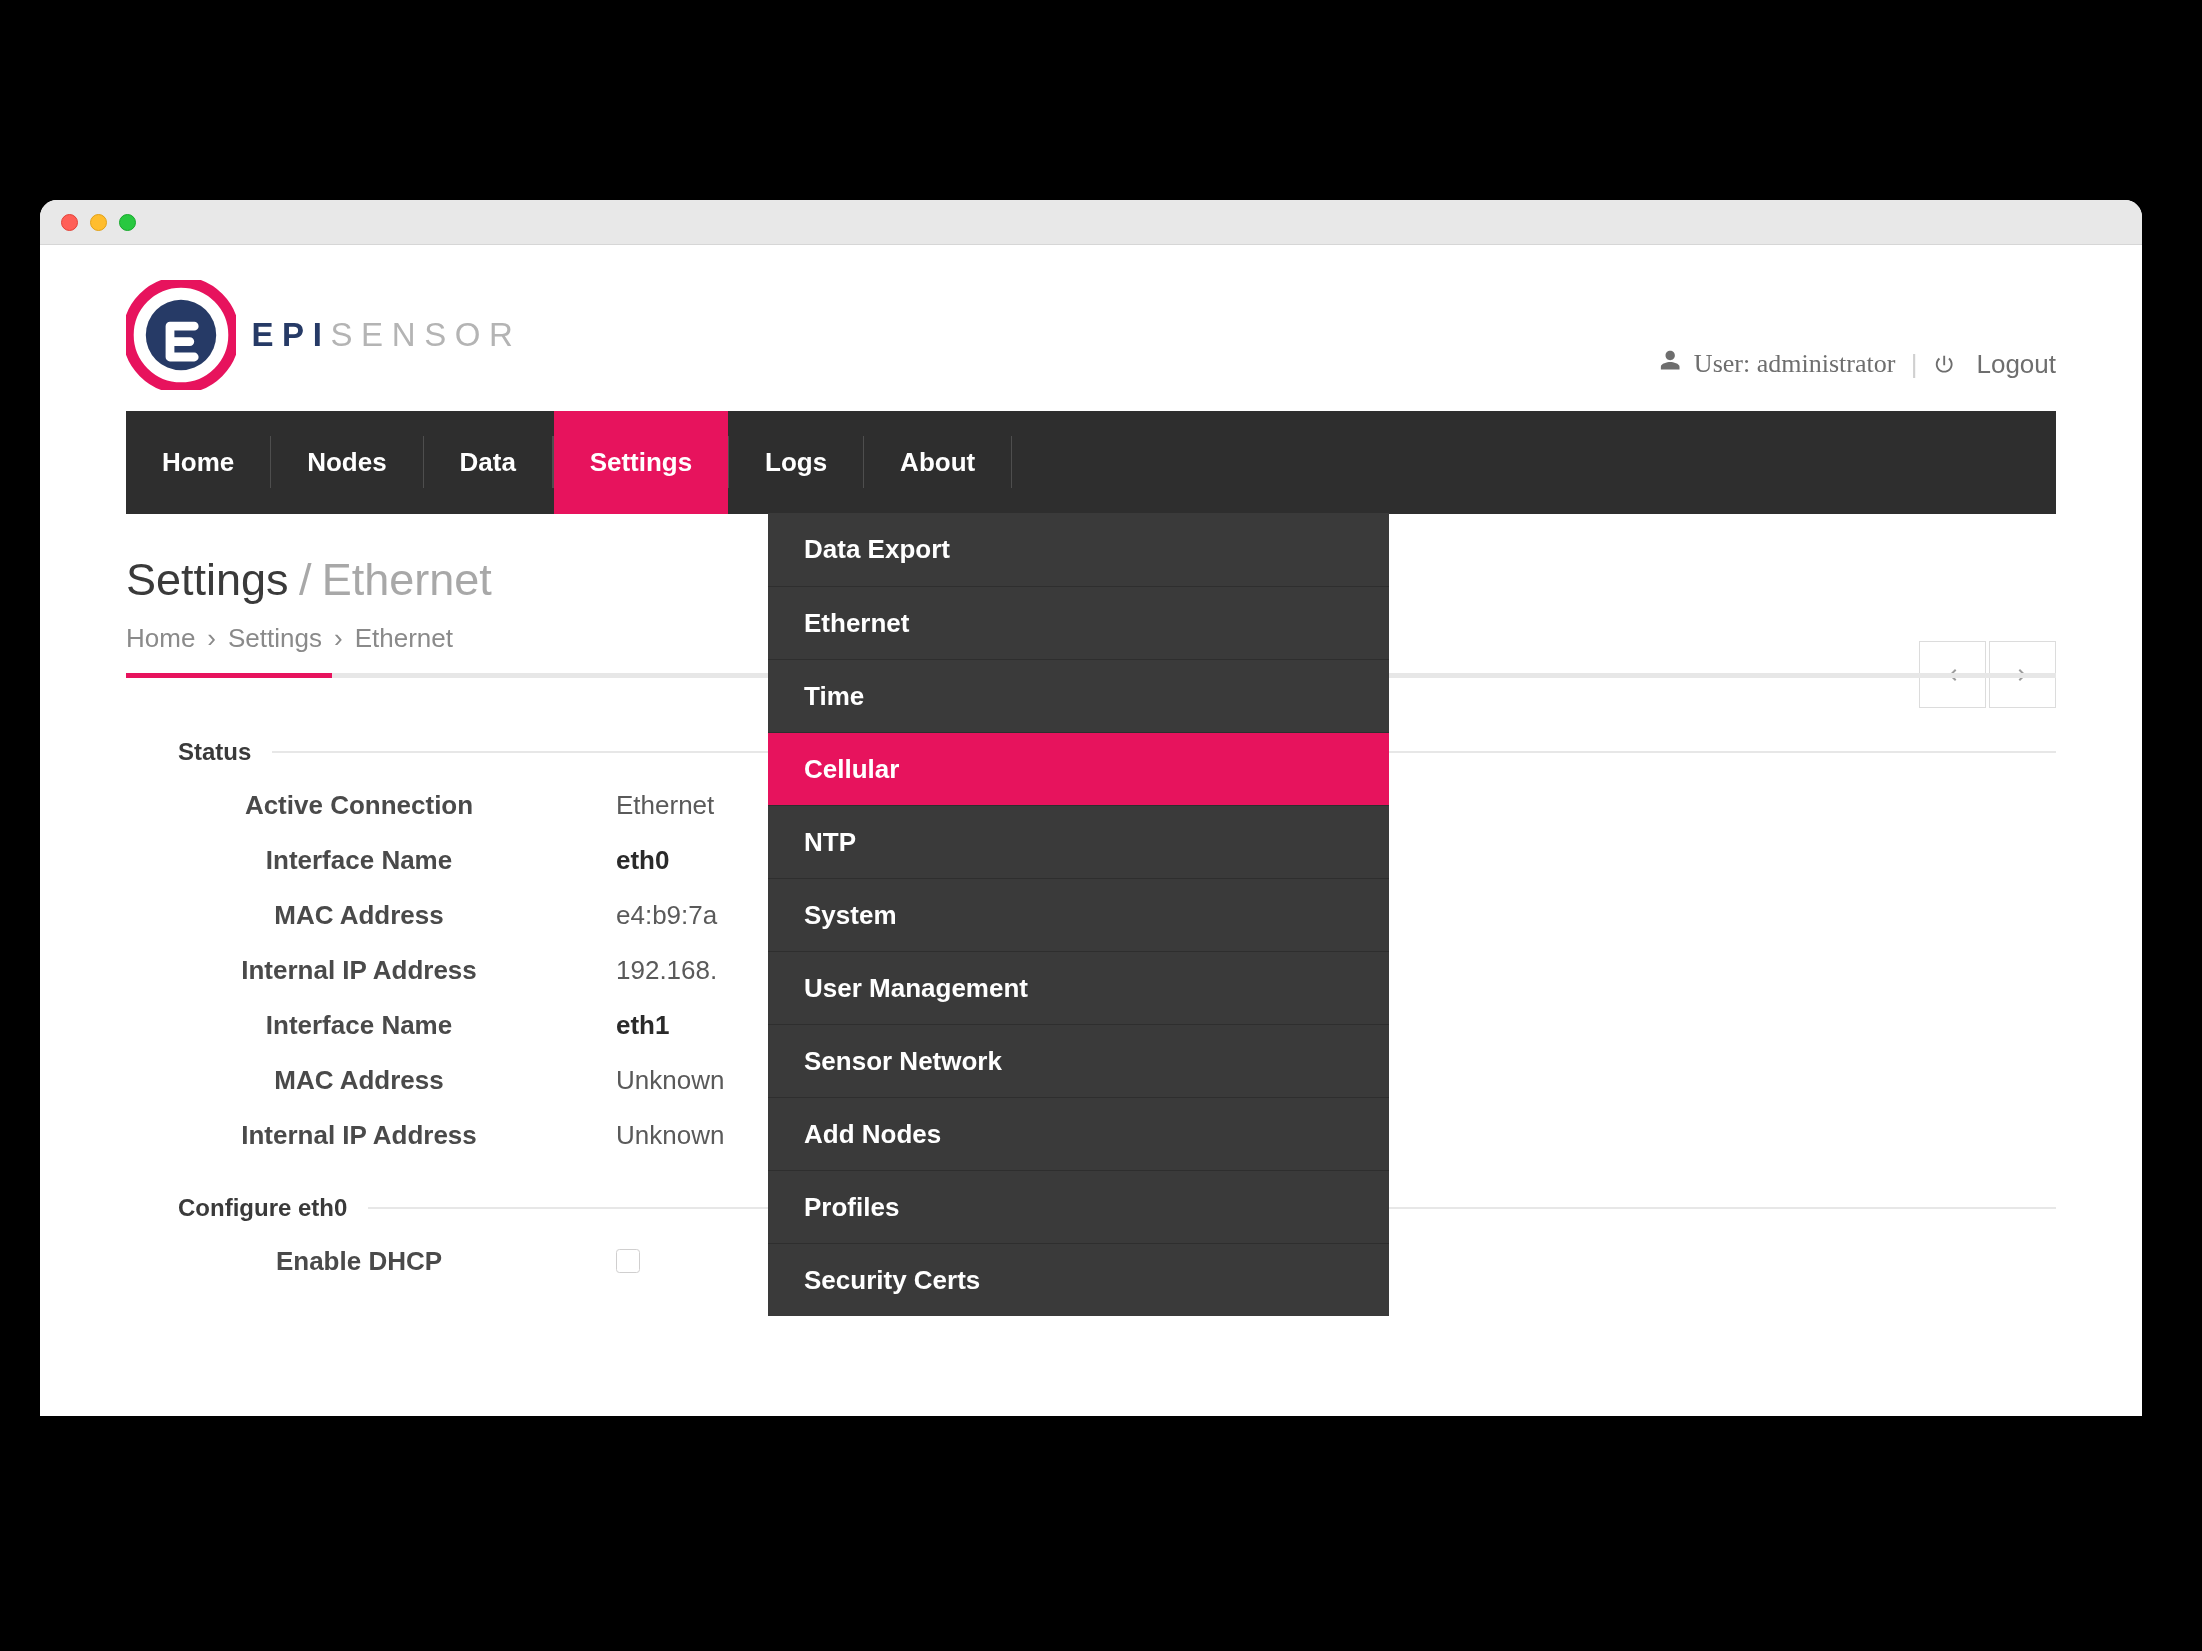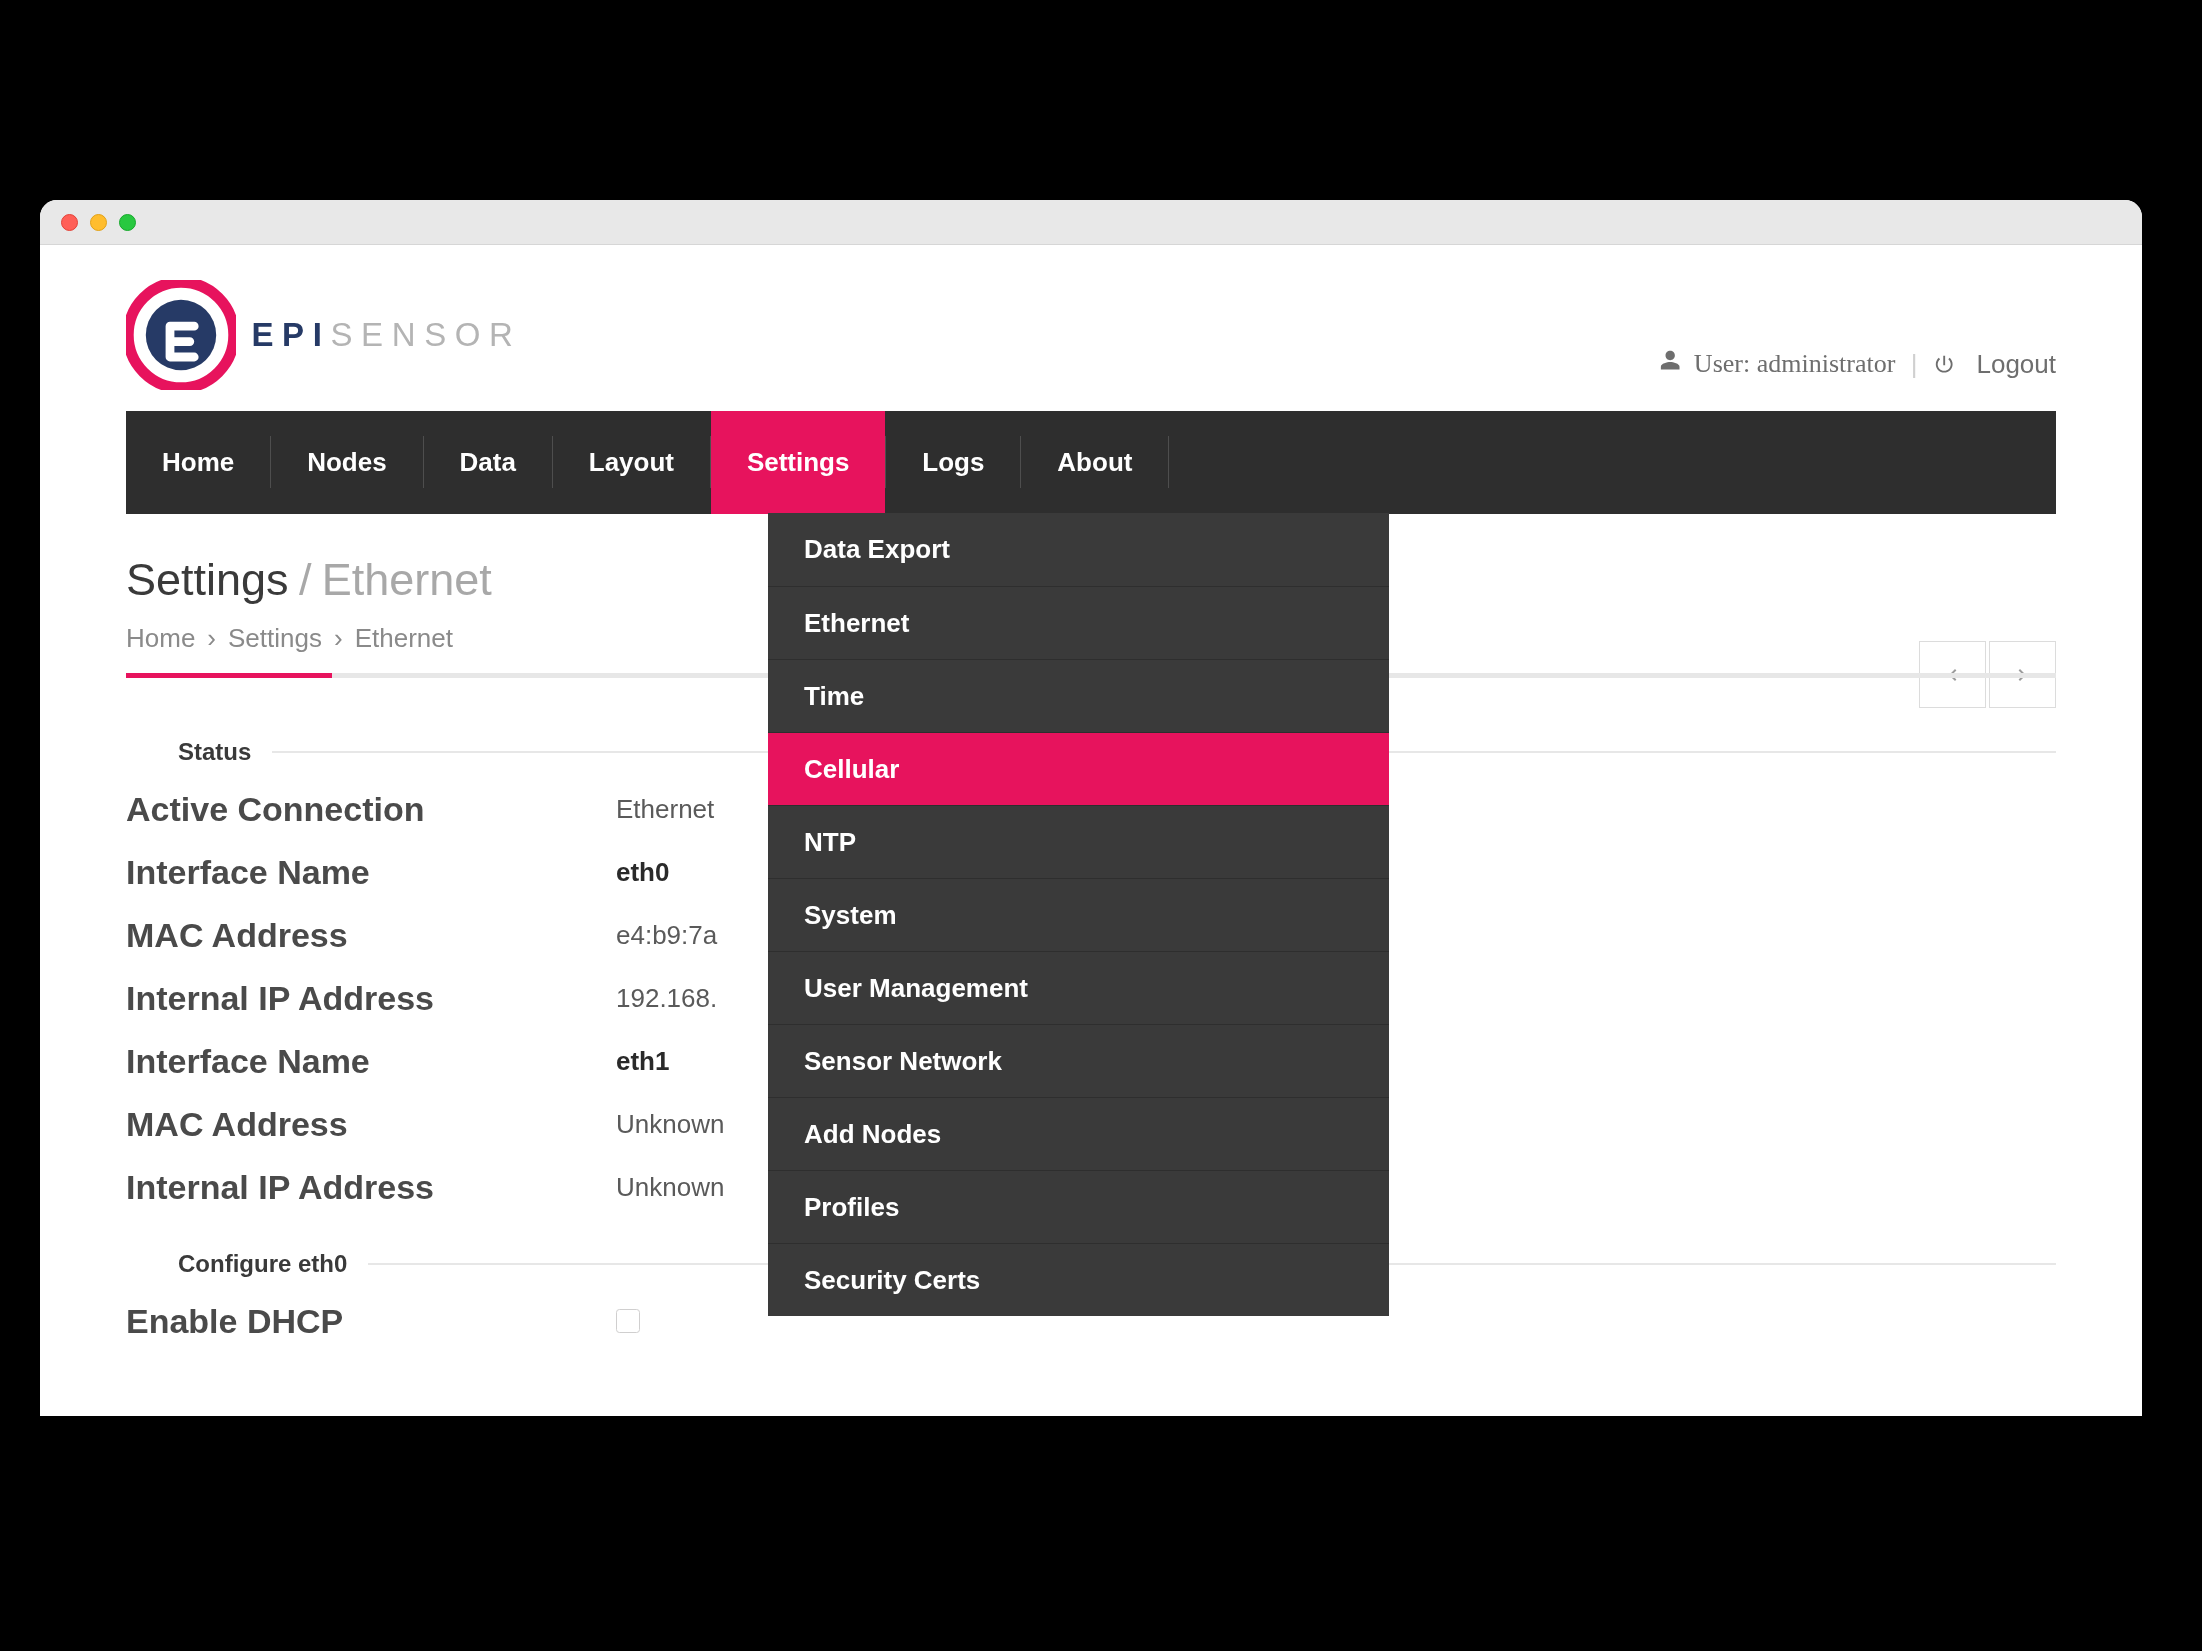--- a/index.html
+++ b/index.html
@@ -67,21 +67,21 @@
 
 .underline { margin-top: 19px; height:5.2px; background:#e7e7e7; position:relative;}
 .underline::before { content:""; position:absolute; left:0; top:0; width:206px; height:5.2px; background:#e7135d; }
 
 .section { margin-top: 60px; }
 .section-head { display:flex; align-items:center; gap:20.6px; margin-left:52px;}
 .section-head h2 { font-size:24px; color:#3a3a3a; font-weight:600; }
 .section-head .line { flex:1; height:1.7px; background:#e7e7e7; }
 
 .kv { display:flex; align-items:center; margin-top: 24px;}
-.kv .k { width: 490px; text-align:left; font-size:34px; color:#4a4a4a; font-weight:600; padding-right: 24px;}
+.kv .k { width: 490px; text-align:center; font-size:26px; color:#4a4a4a; font-weight:600; padding-right: 24px;}
 .kv .v { font-size:26px; color:#5a5a5a; }
 .kv .v.bold { font-weight:700; color:#2a2a2a; }
 
 .checkbox { width:24px; height:24px; border:1.7px solid #d0cfcf; border-radius:3.4px; background:#fff; }
 
 
 .dropdown {
   position:absolute;
   left: 773px;  
   top: 165px; 
@@ -142,23 +142,20 @@
           </div>
         <div class="nav-sep"></div>
         <div class="nav-item">
             <span>Nodes</span>
           </div>
         <div class="nav-sep"></div>
         <div class="nav-item">
             <span>Data</span>
           </div>
         <div class="nav-sep"></div>
-        <div class="nav-item">
-            <span>Layout</span>
-          </div>
         <div class="nav-sep"></div>
         <div class="nav-item active">
             <span>Settings</span>
           </div>
         <div class="nav-sep"></div>
         <div class="nav-item">
             <span>Logs</span>
           </div>
         <div class="nav-sep"></div>
         <div class="nav-item">

